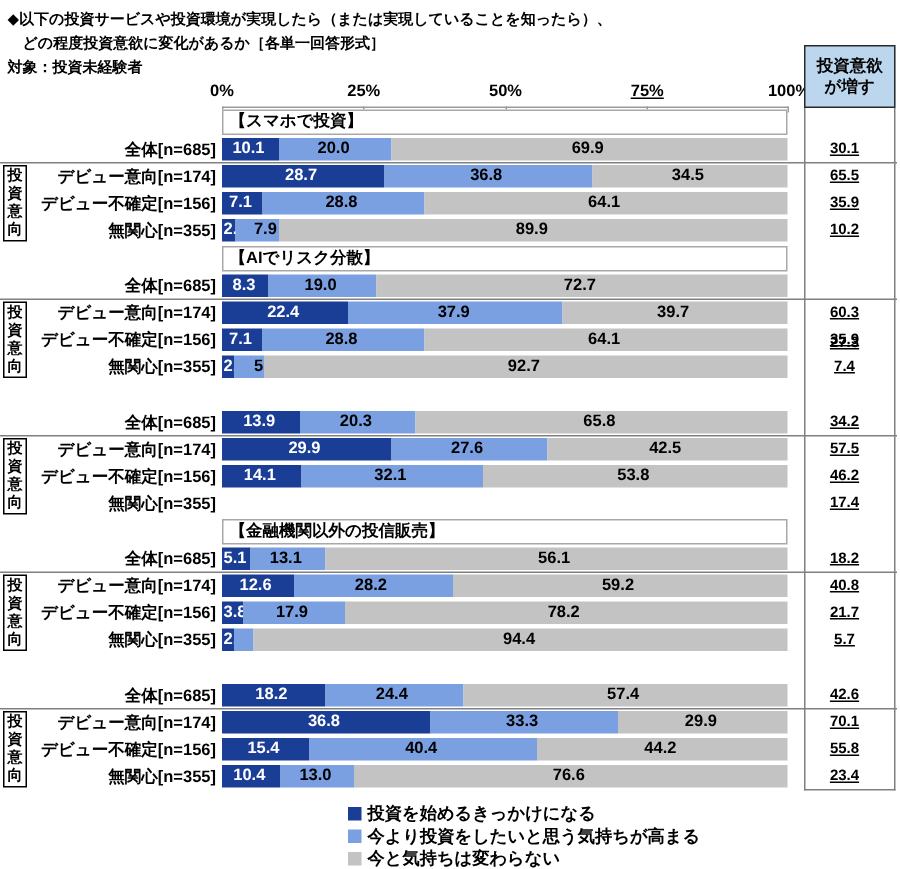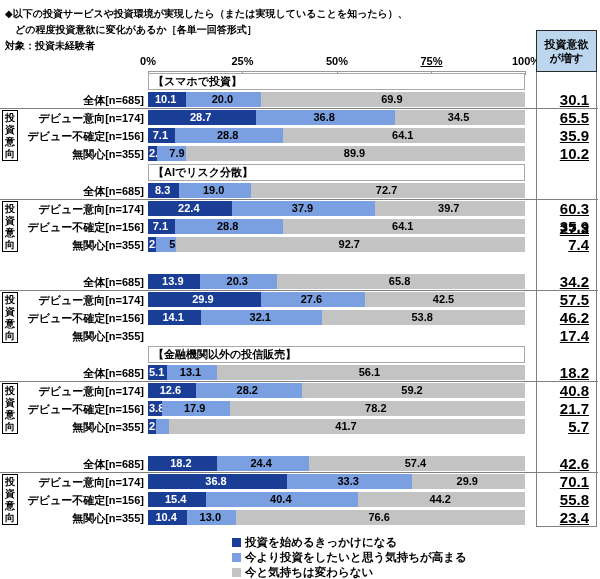--- a/index.html
+++ b/index.html
@@ -14,21 +14,21 @@
     display:flex;flex-direction:column;align-items:center;justify-content:center;font-size:11px;font-weight:bold;line-height:14px;}
   .sum-col{left:536px;top:72px;width:61px;height:455px;border-left:1px solid #808080;border-right:1px solid #808080;border-bottom:1px solid #808080;box-sizing:border-box;}
   .sections{left:0;top:72px;width:600px;height:455px;}
   .section{position:absolute;left:0;width:600px;height:91px;}
   .section-header{position:absolute;left:148px;top:1px;width:377px;height:17px;background:#fff;border:1px solid #a8a8a8;box-sizing:border-box;
     font-size:11px;font-weight:bold;line-height:15px;padding-left:4px;}
   .row-label{position:absolute;left:0;width:144px;height:18px;text-align:right;font-size:11px;font-weight:bold;line-height:18px;white-space:nowrap;}
   .bar{position:absolute;left:148px;height:15px;width:377px;}
   .seg{position:absolute;top:0;height:15px;}
   .seg-label{position:absolute;top:0;height:15px;line-height:15px;font-size:11px;font-weight:bold;white-space:nowrap;}
-  .sum-val{position:absolute;left:537px;width:52px;height:18px;line-height:18px;text-align:right;font-size:15px;font-weight:bold;text-decoration:underline;}
+  .sum-val{position:absolute;left:537px;width:52px;height:18px;line-height:18px;text-align:center;font-size:10px;font-weight:bold;text-decoration:underline;}
   .separator{position:absolute;left:0;top:36px;width:598px;height:1px;background:#808080;}
   .rail{position:absolute;left:2px;top:38px;width:16px;height:51px;border:1px solid #000;box-sizing:border-box;
     display:flex;flex-direction:column;align-items:center;justify-content:center;}
   .rail span{display:block;font-size:10px;font-weight:bold;line-height:12px;}
   .legend{left:232px;top:535px;}
   .legend-row{display:flex;align-items:center;height:14px;margin-bottom:1px;}
   .legend-swatch{width:9px;height:9px;margin-right:4px;flex:0 0 auto;}
   .legend-label{font-size:11.5px;font-weight:bold;white-space:nowrap;}
 </style>
 </head>
@@ -239,21 +239,21 @@
         <div class="seg-label" style="left: 217.116px; color: rgb(0, 0, 0);">78.2</div>
       </div>
       <div class="sum-val" style="top: 55px;">21.7</div>
       <div class="row-label" style="top: 73px;">無関心[n=355]</div>
       <div class="bar" style="top: 74px;">
         <div class="seg" style="left: 0px; width: 7.54px; background: rgb(26, 61, 150);"></div>
         <div class="seg-label" style="left: 1px; color: rgb(255, 255, 255);">2.0</div>
         <div class="seg" style="left: 7.54px; width: 13.949px; background: rgb(122, 160, 226);"></div>
         <div class="seg-label" style="left: 21.3px; color: rgb(0, 0, 0);">3.7</div>
         <div class="seg" style="left: 21.489px; width: 355.888px; background: rgb(195, 195, 195);"></div>
-        <div class="seg-label" style="left: 187.333px; color: rgb(0, 0, 0);">41.7</div>
+        <div class="seg-label" style="left: 187.333px; color: rgb(0, 0, 0);">94.4</div>
       </div>
       <div class="sum-val" style="top: 73px;">5.7</div>
     </div>
     <div class="section" style="top: 364px;">
       <div class="separator"></div>
       <div class="rail">
         <span>投</span>
         <span>資</span>
         <span>意</span>
         <span>向</span>

